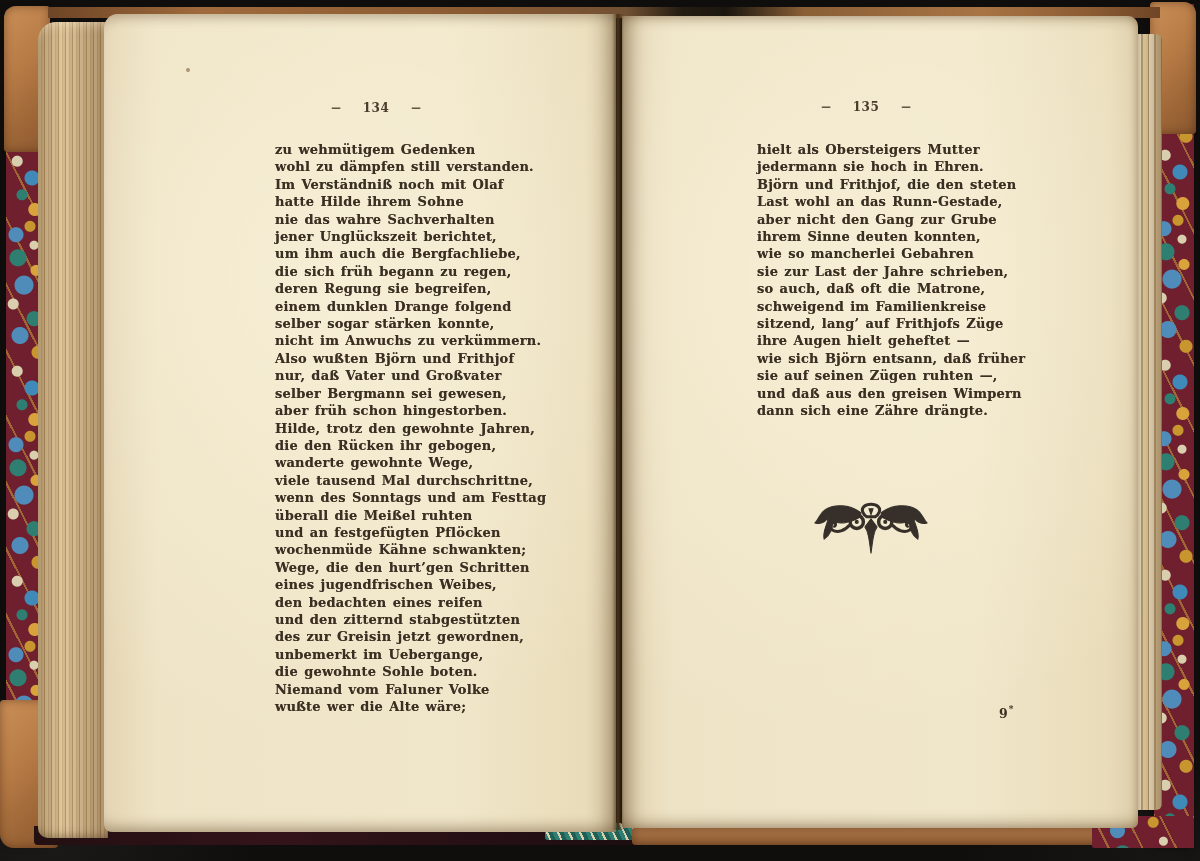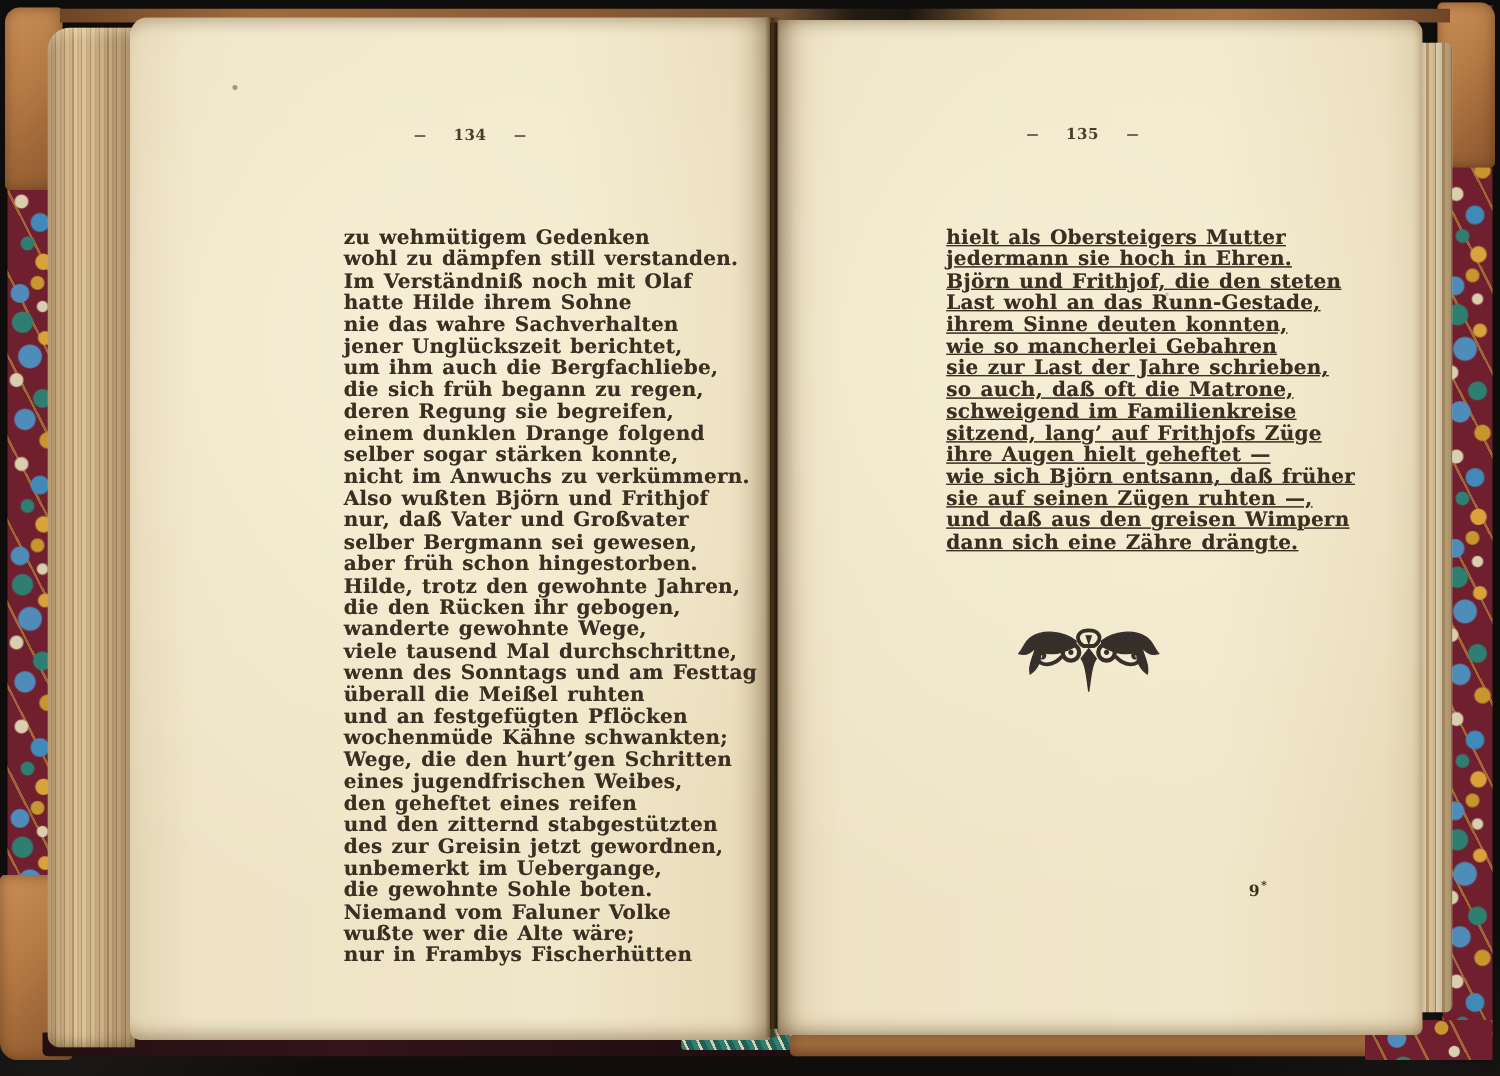--- a/index.html
+++ b/index.html
@@ -72,24 +72,24 @@
     box-shadow:inset 16px 0 20px -10px rgba(80,55,25,.55), inset 0 -12px 14px -8px rgba(95,68,36,.38), inset 0 10px 12px -7px rgba(100,72,40,.3), inset -5px 0 8px -4px rgba(140,105,60,.45);}
   .speck{position:absolute;border-radius:50%;background:rgba(110,80,40,.55);}
   .gutter{position:absolute;left:612px;top:14px;width:12px;height:816px;
     background:linear-gradient(90deg,transparent,rgba(74,52,26,.45) 30%,#4a3014 50%,rgba(74,52,26,.45) 70%,transparent);}
   
   .page-header{position:absolute;width:92px;display:flex;justify-content:space-between;align-items:center;
     color:#4a3c2b;font-size:12px;font-weight:bold;letter-spacing:.5px;}
   .header-left-pos{left:330px;top:101px;}
   .header-right-pos{left:820px;top:100px;}
   .page-header .dash{transform:scaleX(.8);opacity:.85;}
-  .text-block{position:absolute;color:#3a2f22;font-size:16px;font-weight:bold;line-height:17.4px;
-    letter-spacing:.2px;word-spacing:1.5px;white-space:nowrap;text-shadow:0 0 .4px rgba(46,36,24,.55);margin-top:40px;}
+  .text-block{position:absolute;color:#3a2f22;font-size:13px;font-weight:bold;line-height:17.4px;
+    letter-spacing:.2px;word-spacing:1.5px;white-space:nowrap;text-shadow:0 0 .4px rgba(46,36,24,.55);}
   .text-left-pos{left:275px;top:141px;}
-  .text-right-pos{left:757px;top:141px;text-decoration:underline;}
+  .text-right-pos{left:757px;top:141px;}
   .ornament{position:absolute;left:814px;top:499px;width:114px;height:60px;}
   .signature{position:absolute;left:999px;top:704px;color:#3a2f22;font-size:12.5px;font-weight:bold;}
   .signature .star{font-size:9px;vertical-align:6px;margin-left:1px;}
 </style>
 </head>
 <body>
 
 <div class="scene">
 
   <div class="board-left marble"></div>
@@ -147,34 +147,34 @@
       <div class="poem-line">Hilde, trotz den gewohnte Jahren,</div>
       <div class="poem-line">die den Rücken ihr gebogen,</div>
       <div class="poem-line">wanderte gewohnte Wege,</div>
       <div class="poem-line">viele tausend Mal durchschrittne,</div>
       <div class="poem-line">wenn des Sonntags und am Festtag</div>
       <div class="poem-line">überall die Meißel ruhten</div>
       <div class="poem-line">und an festgefügten Pflöcken</div>
       <div class="poem-line">wochenmüde Kähne schwankten;</div>
       <div class="poem-line">Wege, die den hurt’gen Schritten</div>
       <div class="poem-line">eines jugendfrischen Weibes,</div>
-      <div class="poem-line">den geheftet eines reifen</div>
+      <div class="poem-line">den bedachten eines reifen</div>
       <div class="poem-line">und den zitternd stabgestützten</div>
       <div class="poem-line">des zur Greisin jetzt gewordnen,</div>
       <div class="poem-line">unbemerkt im Uebergange,</div>
       <div class="poem-line">die gewohnte Sohle boten.</div>
       <div class="poem-line">Niemand vom Faluner Volke</div>
       <div class="poem-line">wußte wer die Alte wäre;</div>
-      <div class="poem-line">nur in Frambys Fischerhütten</div>
     </div>
   <div class="text-block text-right-pos">
       <div class="poem-line">hielt als Obersteigers Mutter</div>
       <div class="poem-line">jedermann sie hoch in Ehren.</div>
       <div class="poem-line">Björn und Frithjof, die den steten</div>
       <div class="poem-line">Last wohl an das Runn-Gestade,</div>
+      <div class="poem-line">aber nicht den Gang zur Grube</div>
       <div class="poem-line">ihrem Sinne deuten konnten,</div>
       <div class="poem-line">wie so mancherlei Gebahren</div>
       <div class="poem-line">sie zur Last der Jahre schrieben,</div>
       <div class="poem-line">so auch, daß oft die Matrone,</div>
       <div class="poem-line">schweigend im Familienkreise</div>
       <div class="poem-line">sitzend, lang’ auf Frithjofs Züge</div>
       <div class="poem-line">ihre Augen hielt geheftet —</div>
       <div class="poem-line">wie sich Björn entsann, daß früher</div>
       <div class="poem-line">sie auf seinen Zügen ruhten —,</div>
       <div class="poem-line">und daß aus den greisen Wimpern</div>

